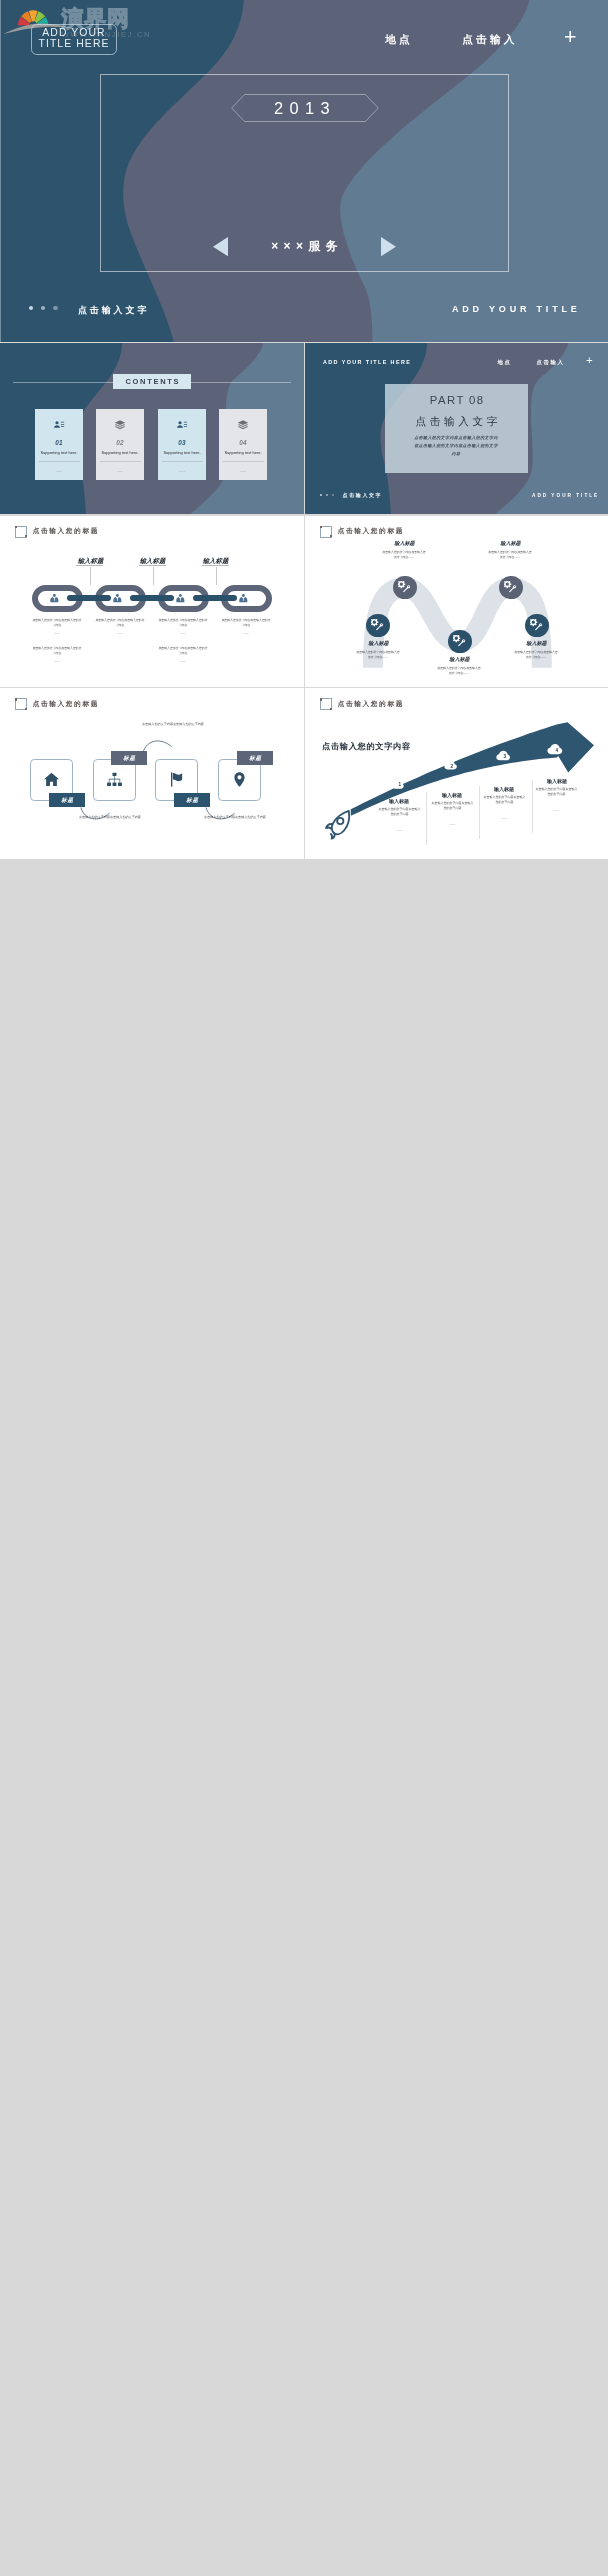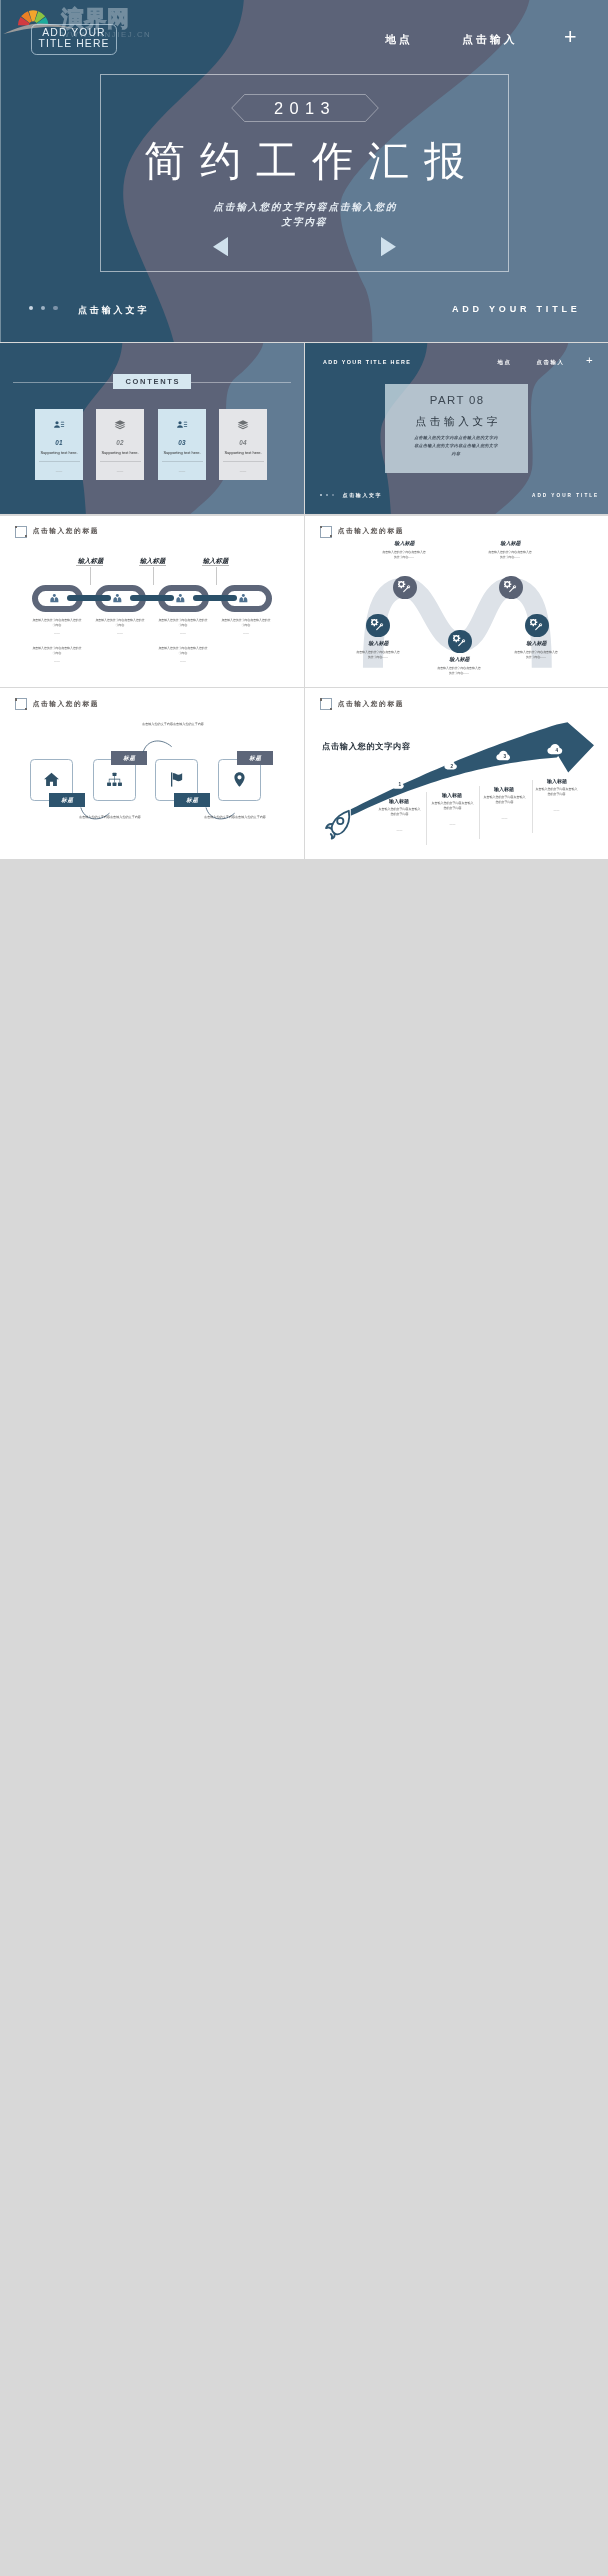--- a/index.html
+++ b/index.html
@@ -44,23 +44,21 @@
   <div class="tl-nav" style="left:382px;top:33px;">地点</div>
   <div class="tl-nav" style="left:459px;top:33px;">点击输入</div>
   <div class="tl-plus" style="left:564px;top:27px;">+</div>
   <div class="tl-frame" style="left:100px;top:74px;width:409px;height:198px;"></div>
   <svg style="position:absolute;left:231px;top:94px;" width="148" height="28" viewBox="0 0 207 39">
         <path d="M19,0.6 L188,0.6 L206,19.5 L188,38.4 L19,38.4 L1,19.5 Z" fill="none" stroke="rgba(255,255,255,.5)" stroke-width="1.1"></path>
       </svg>
   <div class="hexlabel" style="left:231px;top:94px;width:148px;height:28px;">
         <span class="tl-year">2013</span>
       </div>
-  <div class="tl-big" style="top:134px;">简约工作汇报</div>
-  <div class="tl-sub" style="top:199px;white-space:pre-line;">点击输入您的文字内容点击输入您的
-文字内容</div>
+  <div class="tl-serv" style="top:238px;">×××服务</div>
   <svg style="position:absolute;left:213px;top:237px;" width="15.7" height="18.6" viewBox="0 0 22 26">
         <path d="M21,0 L21,27 L0,13.5 Z" fill="#cfe0ec"></path>
       </svg>
   <svg style="position:absolute;left:381px;top:237px;" width="15.7" height="18.6" viewBox="0 0 22 26">
         <path d="M0,0 L0,27 L21,13.5 Z" fill="#cfe0ec"></path>
       </svg>
   <div class="dot3" style="left:29px;top:306px;">
         <i style="background:#c9d6e2"></i>
         <i style="background:#9fb3c4"></i>
         <i style="background:#7d93a8"></i>

